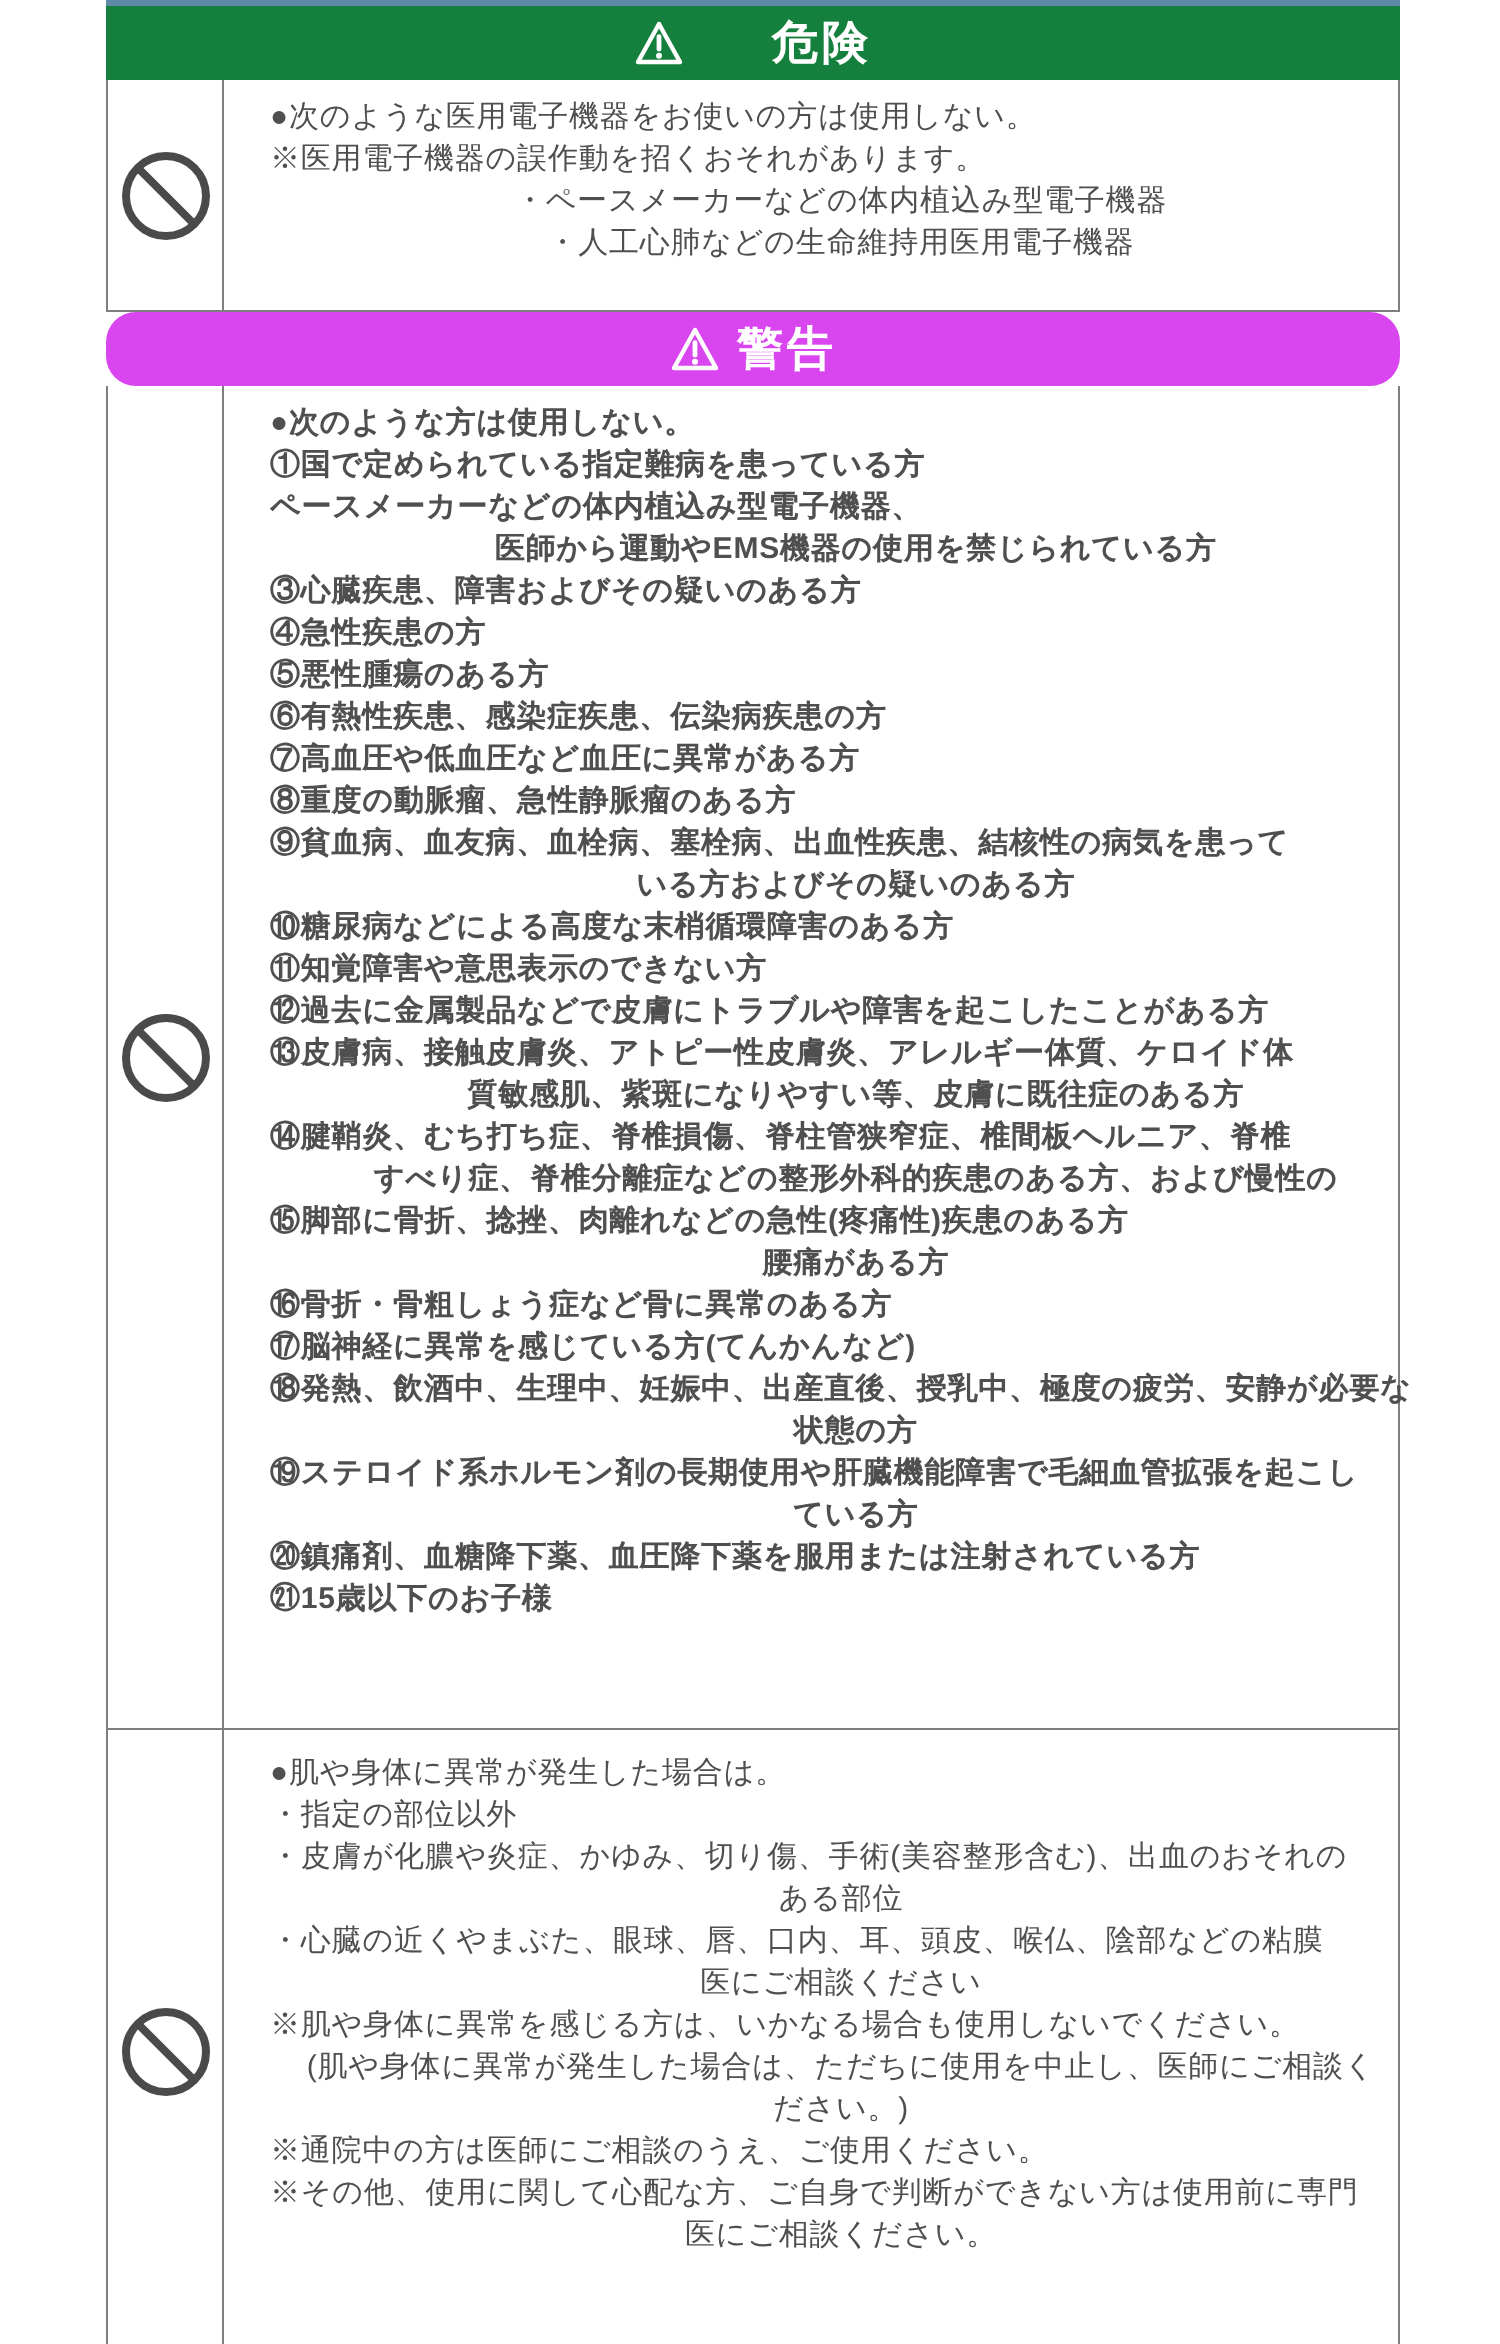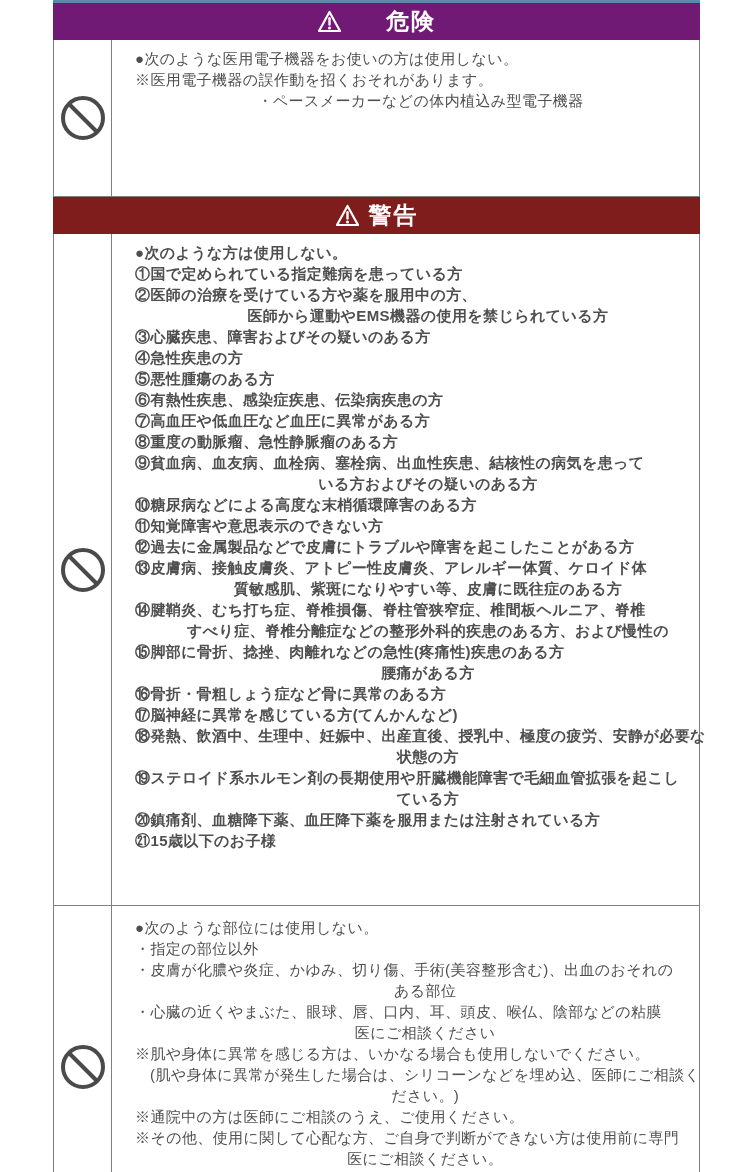--- a/index.html
+++ b/index.html
@@ -54,33 +54,33 @@
   }
   .text-cell{
     flex:1;
     padding:8px 8px 0 23px;
     font-size:15px;
     line-height:21px;
     letter-spacing:0.4px;
   }
   .line{white-space:nowrap;}
   .line.ind1{padding-left:15px;text-align:center;}
-  .r1{height:157px;}
+  .r1{height:116px;}
   .r2{height:672px;font-weight:bold;}
   .r3{height:322px;}
   .r3 .text-cell{padding-top:11px;}
 </style>
 </head>
 <body>
 
 <div class="doc" style="--bd: #7f7f7f;">
 
   <div class="accent-line" style="background: rgb(92, 137, 166);"></div>
 
-  <div class="sec-header" style="background: #701a75; gap: 44px;">
+  <div class="sec-header" style="background: #15803d; gap: 44px;">
     <span class="warn-icon">
       <svg width="25" height="23" viewBox="0 0 25 23">
         <path d="M12.5 2 L23 21 L2 21 Z" fill="none" stroke="#ffffff" stroke-width="2.2" stroke-linejoin="round"></path>
         <line x1="12.5" y1="8.3" x2="12.5" y2="14.6" stroke="#ffffff" stroke-width="2.4" stroke-linecap="round"></line>
         <circle cx="12.5" cy="17.9" r="1.5" fill="#ffffff"></circle>
       </svg>
     </span>
     <span class="hdr-label" style="color: rgb(255, 255, 255);">危険</span>
   </div>
 
@@ -88,45 +88,46 @@
     <div class="icon-cell">
       <svg width="46" height="46" viewBox="0 0 46 46">
         <circle cx="23" cy="23" r="20" fill="none" stroke="#4a4a4a" stroke-width="4"></circle>
         <line x1="9" y1="9" x2="37" y2="37" stroke="#4a4a4a" stroke-width="4"></line>
       </svg>
     </div>
     <div class="text-cell" style="color: rgb(79, 79, 79);">
         <div class="line">●次のような医用電子機器をお使いの方は使用しない。</div>
         <div class="line">※医用電子機器の誤作動を招くおそれがあります。</div>
         <div class="line ind1">・ペースメーカーなどの体内植込み型電子機器</div>
+        <div class="line ind1">・人工心肺などの生命維持用医用電子機器</div>
       </div>
   </div>
 
-  <div class="sec-header" style="background: #7f1d1d;">
+  <div class="sec-header" style="background: #d946ef; border-radius: 15px;">
     <span class="warn-icon">
       <svg width="25" height="23" viewBox="0 0 25 23">
         <path d="M12.5 2 L23 21 L2 21 Z" fill="none" stroke="#ffffff" stroke-width="2.2" stroke-linejoin="round"></path>
         <line x1="12.5" y1="8.3" x2="12.5" y2="14.6" stroke="#ffffff" stroke-width="2.4" stroke-linecap="round"></line>
         <circle cx="12.5" cy="17.9" r="1.5" fill="#ffffff"></circle>
       </svg>
     </span>
     <span class="hdr-label" style="color: rgb(255, 255, 255);">警告</span>
   </div>
 
   <div class="trow r2">
     <div class="icon-cell">
       <svg width="46" height="46" viewBox="0 0 46 46">
         <circle cx="23" cy="23" r="20" fill="none" stroke="#4a4a4a" stroke-width="4"></circle>
         <line x1="9" y1="9" x2="37" y2="37" stroke="#4a4a4a" stroke-width="4"></line>
       </svg>
     </div>
     <div class="text-cell" style="color: rgb(79, 79, 79);">
         <div class="line">●次のような方は使用しない。</div>
         <div class="line">①国で定められている指定難病を患っている方</div>
-        <div class="line">②医師の治療を受けている方や薬を服用中の方、</div>
+        <div class="line">ペースメーカーなどの体内植込み型電子機器、</div>
         <div class="line ind1">医師から運動やEMS機器の使用を禁じられている方</div>
         <div class="line">③心臓疾患、障害およびその疑いのある方</div>
         <div class="line">④急性疾患の方</div>
         <div class="line">⑤悪性腫瘍のある方</div>
         <div class="line">⑥有熱性疾患、感染症疾患、伝染病疾患の方</div>
         <div class="line">⑦高血圧や低血圧など血圧に異常がある方</div>
         <div class="line">⑧重度の動脈瘤、急性静脈瘤のある方</div>
         <div class="line">⑨貧血病、血友病、血栓病、塞栓病、出血性疾患、結核性の病気を患って</div>
         <div class="line ind1">いる方およびその疑いのある方</div>
         <div class="line">⑩糖尿病などによる高度な末梢循環障害のある方</div>
@@ -150,28 +151,28 @@
   </div>
 
   <div class="trow r3">
     <div class="icon-cell">
       <svg width="46" height="46" viewBox="0 0 46 46">
         <circle cx="23" cy="23" r="20" fill="none" stroke="#4a4a4a" stroke-width="4"></circle>
         <line x1="9" y1="9" x2="37" y2="37" stroke="#4a4a4a" stroke-width="4"></line>
       </svg>
     </div>
     <div class="text-cell" style="color: rgb(79, 79, 79);">
-        <div class="line">●次のような部位には使用しない。</div>
+        <div class="line">●肌や身体に異常が発生した場合は。</div>
         <div class="line">・指定の部位以外</div>
         <div class="line">・皮膚が化膿や炎症、かゆみ、切り傷、手術(美容整形含む)、出血のおそれの</div>
         <div class="line ind1">ある部位</div>
         <div class="line">・心臓の近くやまぶた、眼球、唇、口内、耳、頭皮、喉仏、陰部などの粘膜</div>
         <div class="line ind1">医にご相談ください</div>
         <div class="line">※肌や身体に異常を感じる方は、いかなる場合も使用しないでください。</div>
-        <div class="line ind1">(肌や身体に異常が発生した場合は、シリコーンなどを埋め込、医師にご相談く</div>
+        <div class="line ind1">(肌や身体に異常が発生した場合は、ただちに使用を中止し、医師にご相談く</div>
         <div class="line ind1">ださい。)</div>
         <div class="line">※通院中の方は医師にご相談のうえ、ご使用ください。</div>
         <div class="line">※その他、使用に関して心配な方、ご自身で判断ができない方は使用前に専門</div>
         <div class="line ind1">医にご相談ください。</div>
       </div>
   </div>
 
 </div>
 
 </body></html>

